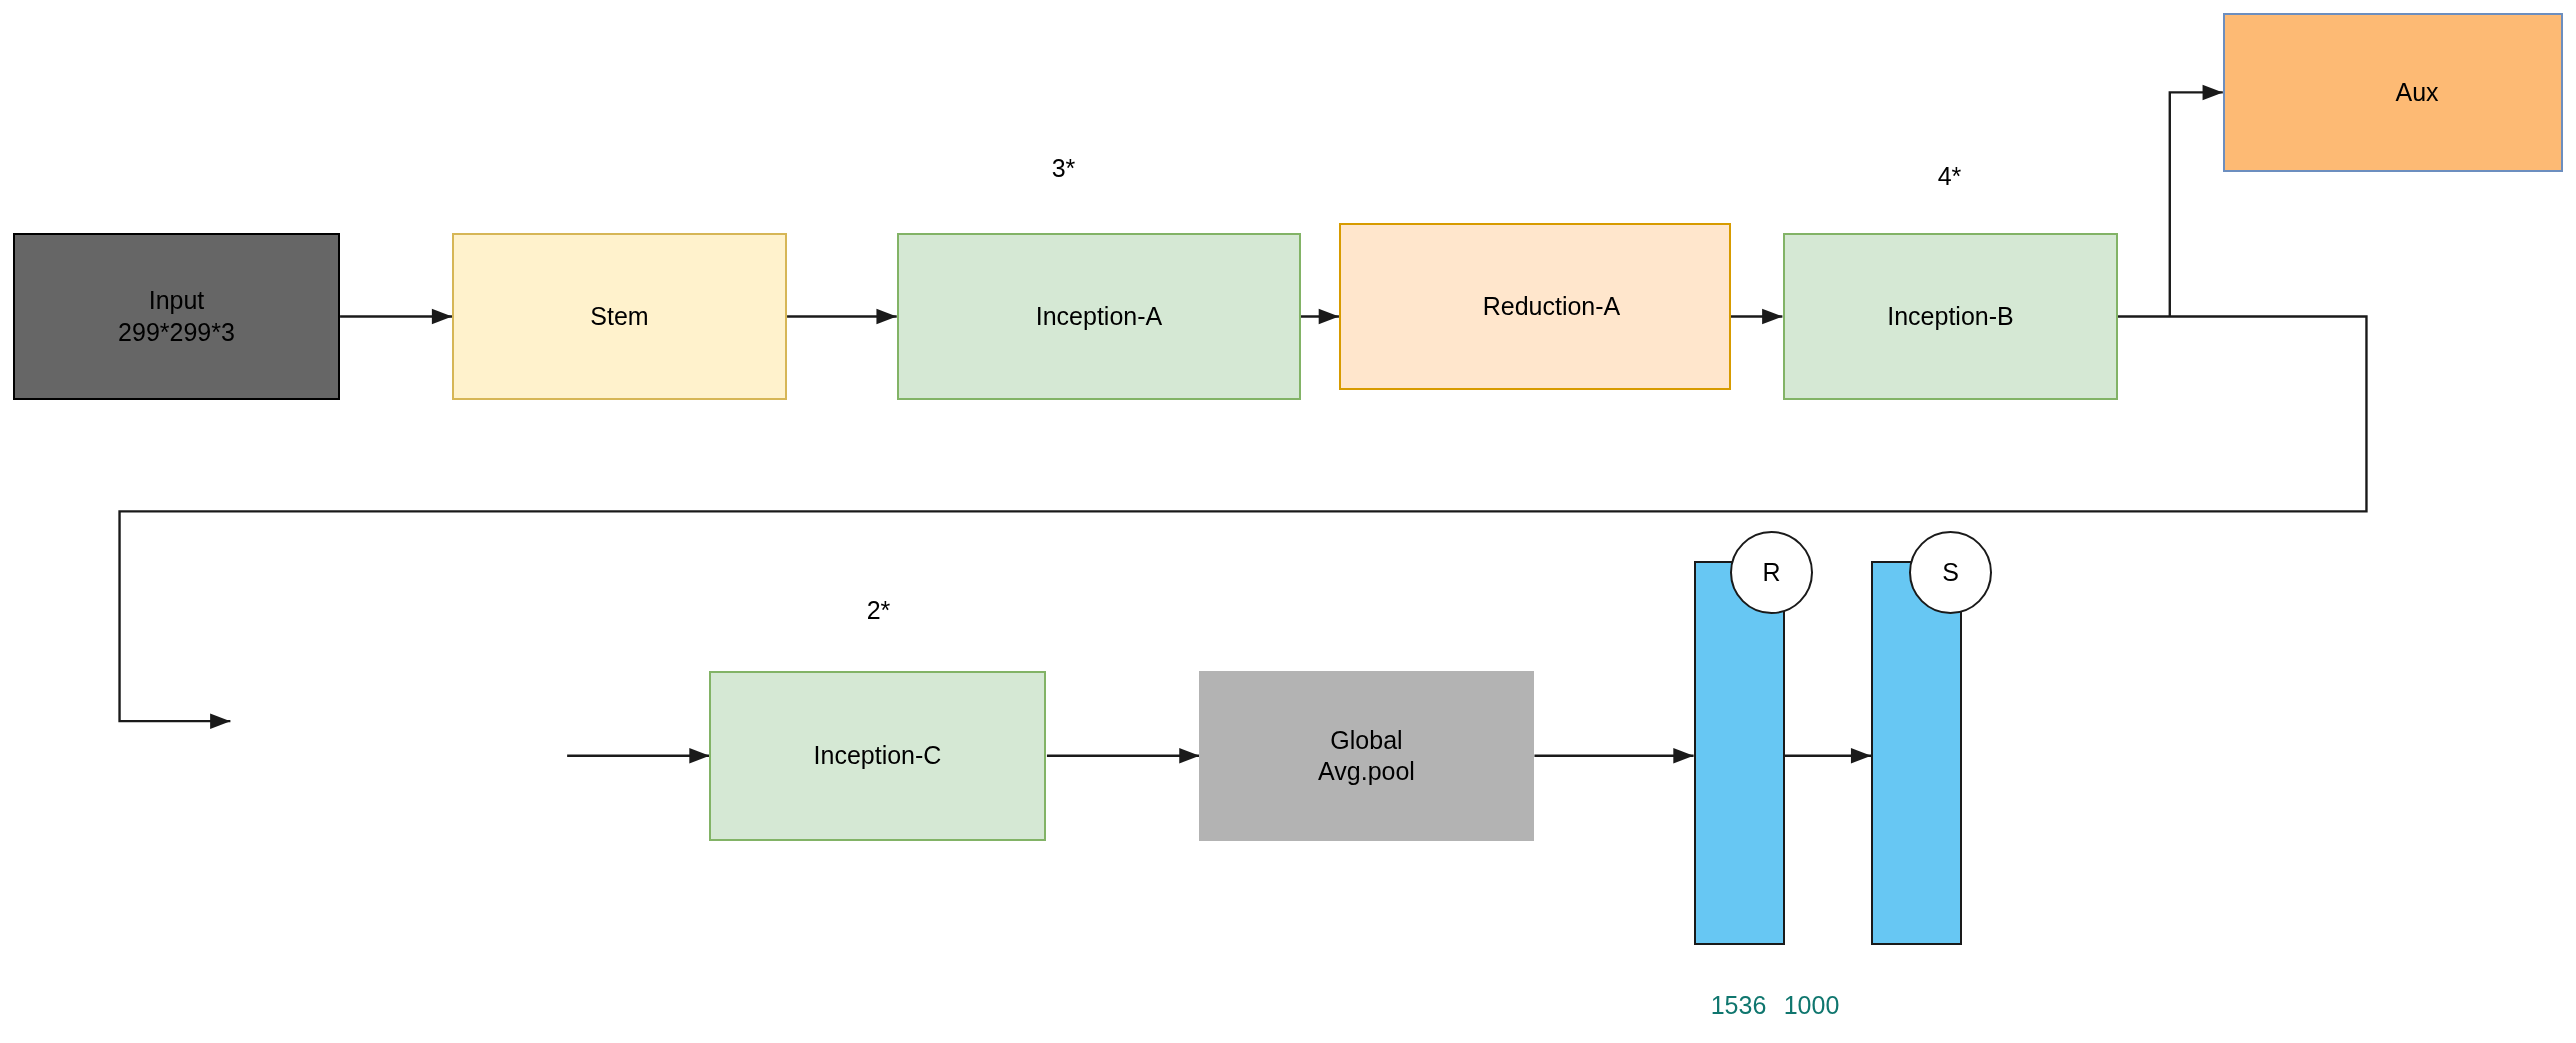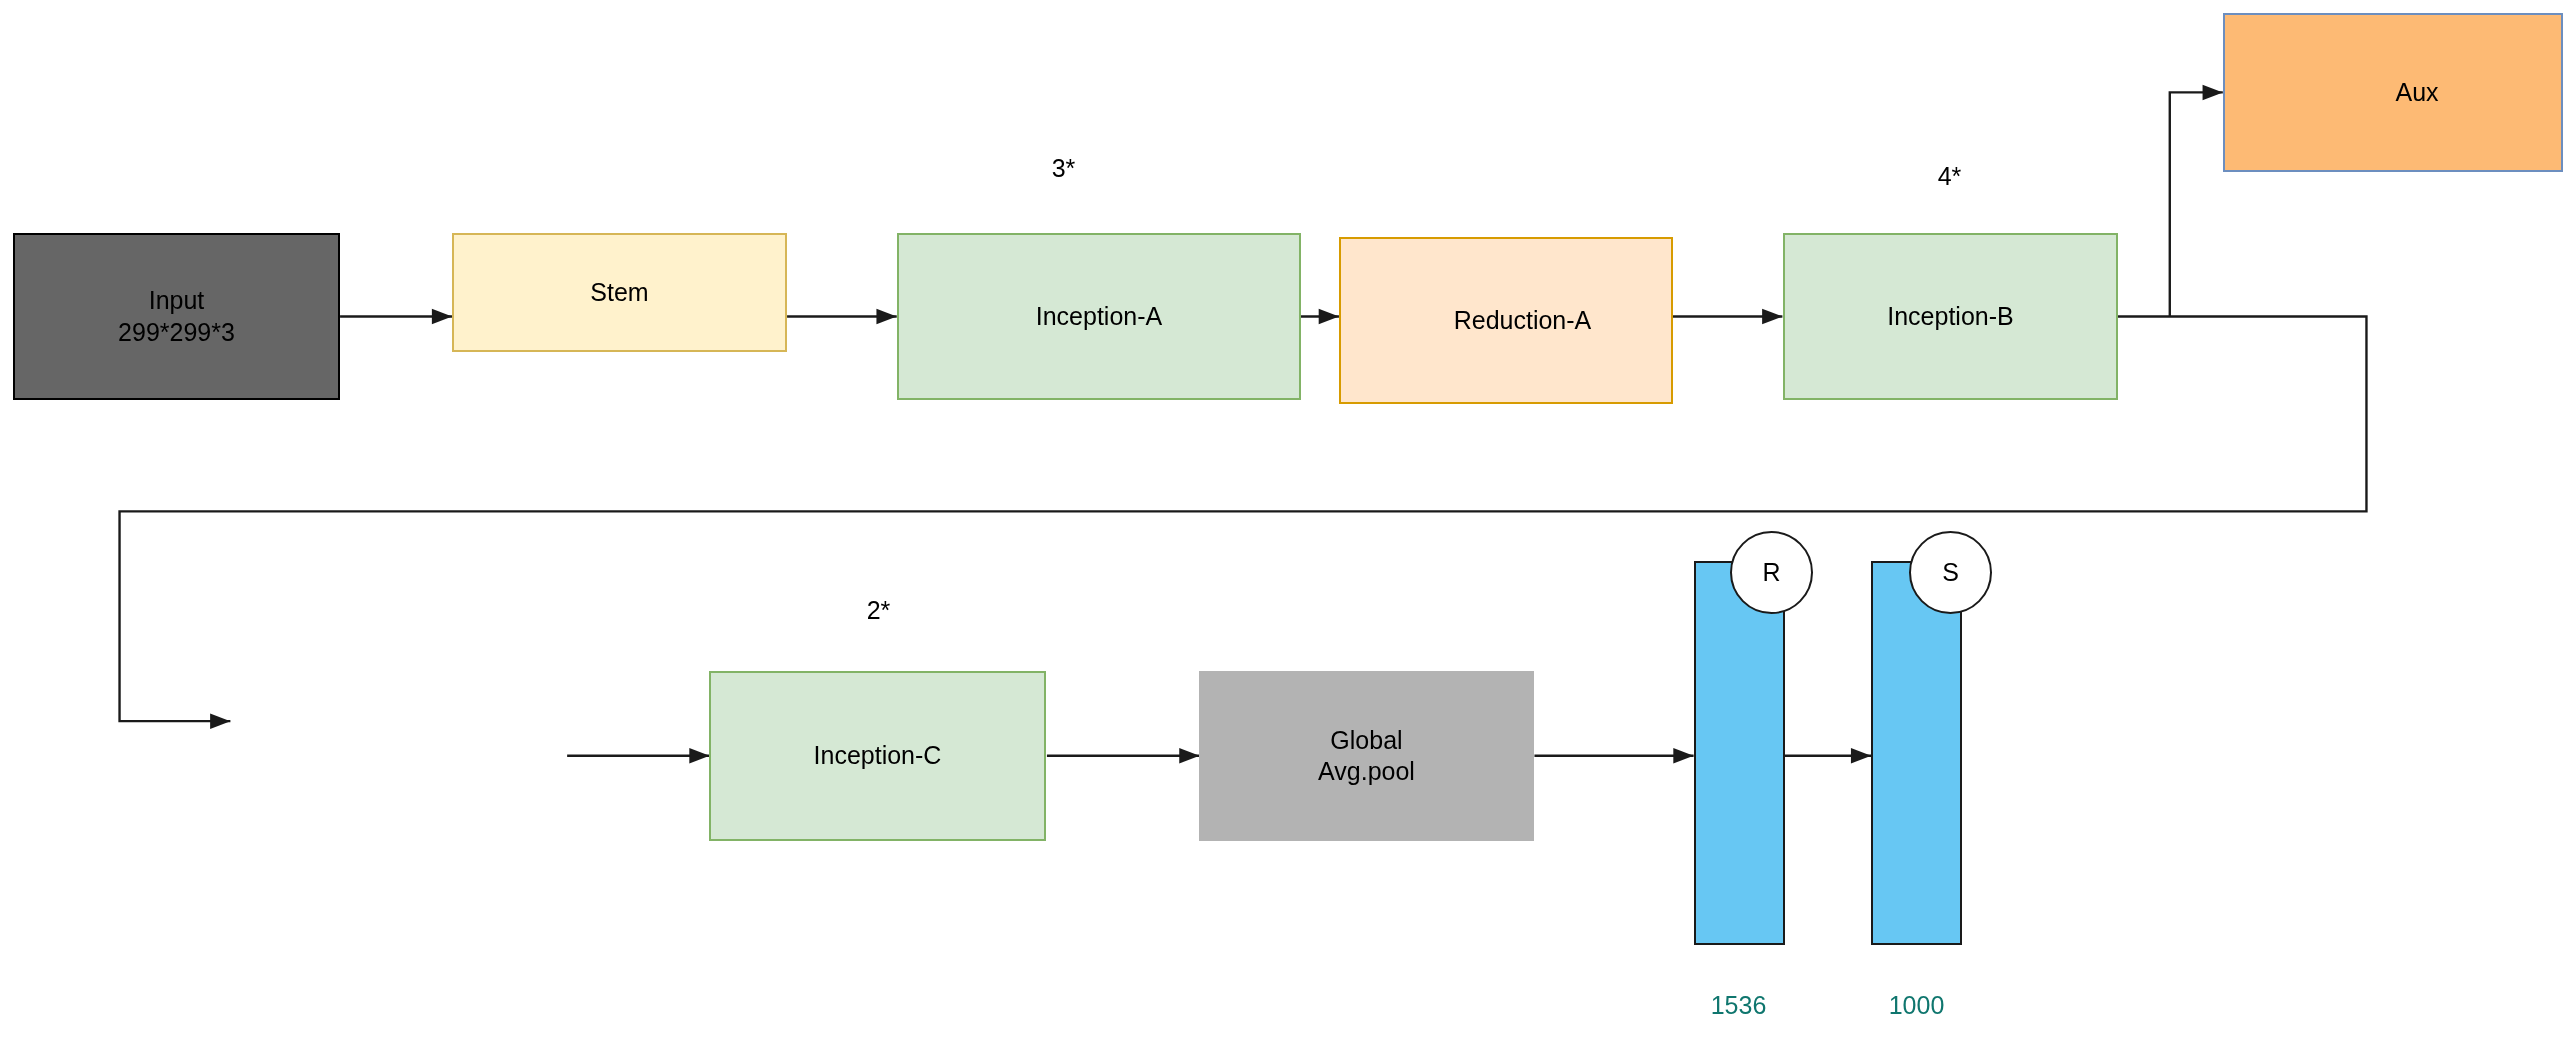--- a/index.html
+++ b/index.html
@@ -101,30 +101,30 @@
     <path d="M1756,1268 H2012" stroke="#1A1A1A" stroke-width="4" fill="none" marker-end="url(#arrow)"></path>
     <path d="M2574,1268 H2841" stroke="#1A1A1A" stroke-width="4" fill="none" marker-end="url(#arrow)"></path>
     <path d="M2993,1268 H3139" stroke="#1A1A1A" stroke-width="4" fill="none" marker-end="url(#arrow)"></path>
   </svg>
 
   <div class="node node-input" style="left:13px; top:233px; width:327px; height:167px;">
     <span>Input
 299*299*3</span>
   </div>
 
-  <div class="node node-stem" style="left:452px; top:233px; width:335px; height:119px;">
+  <div class="node node-stem" style="left:452px; top:233px; width:335px; height:167px;">
     <span>Stem</span>
   </div>
 
   <div class="mult-label" style="left:1004px; top:154px;">3*</div>
   <div class="node node-green" style="left:897px; top:233px; width:404px; height:167px;">
     <span>Inception-A</span>
   </div>
 
-  <div class="node node-orange" style="left:1339px; top:237px; width:334px; height:167px;padding-left:33px;">
+  <div class="node node-orange" style="left:1339px; top:223px; width:392px; height:167px;padding-left:33px;">
     <span>Reduction-A</span>
   </div>
 
   <div class="mult-label" style="left:1890px; top:162px;">4*</div>
   <div class="node node-green" style="left:1783px; top:233px; width:335px; height:167px;">
     <span>Inception-B</span>
   </div>
 
   <div class="node node-aux" style="left:2223px; top:13px; width:340px; height:159px;">
     <span>Aux</span>
@@ -145,16 +145,16 @@
   <div class="bar" style="left:1871px; top:561px; width:91px; height:384px;"></div>
 
   <div class="badge-circle" style="left:1730px; top:531px;">
     <span>R</span>
   </div>
   <div class="badge-circle" style="left:1909px; top:531px;">
     <span>S</span>
   </div>
 
   <div class="size-label" style="left:1667px; top:991px;">1536</div>
-  <div class="size-label" style="left:1845px; top:991px;">1000</div>
+  <div class="size-label" style="left:1740px; top:991px;">1000</div>
 
 </div>
 
 
 </body></html>

